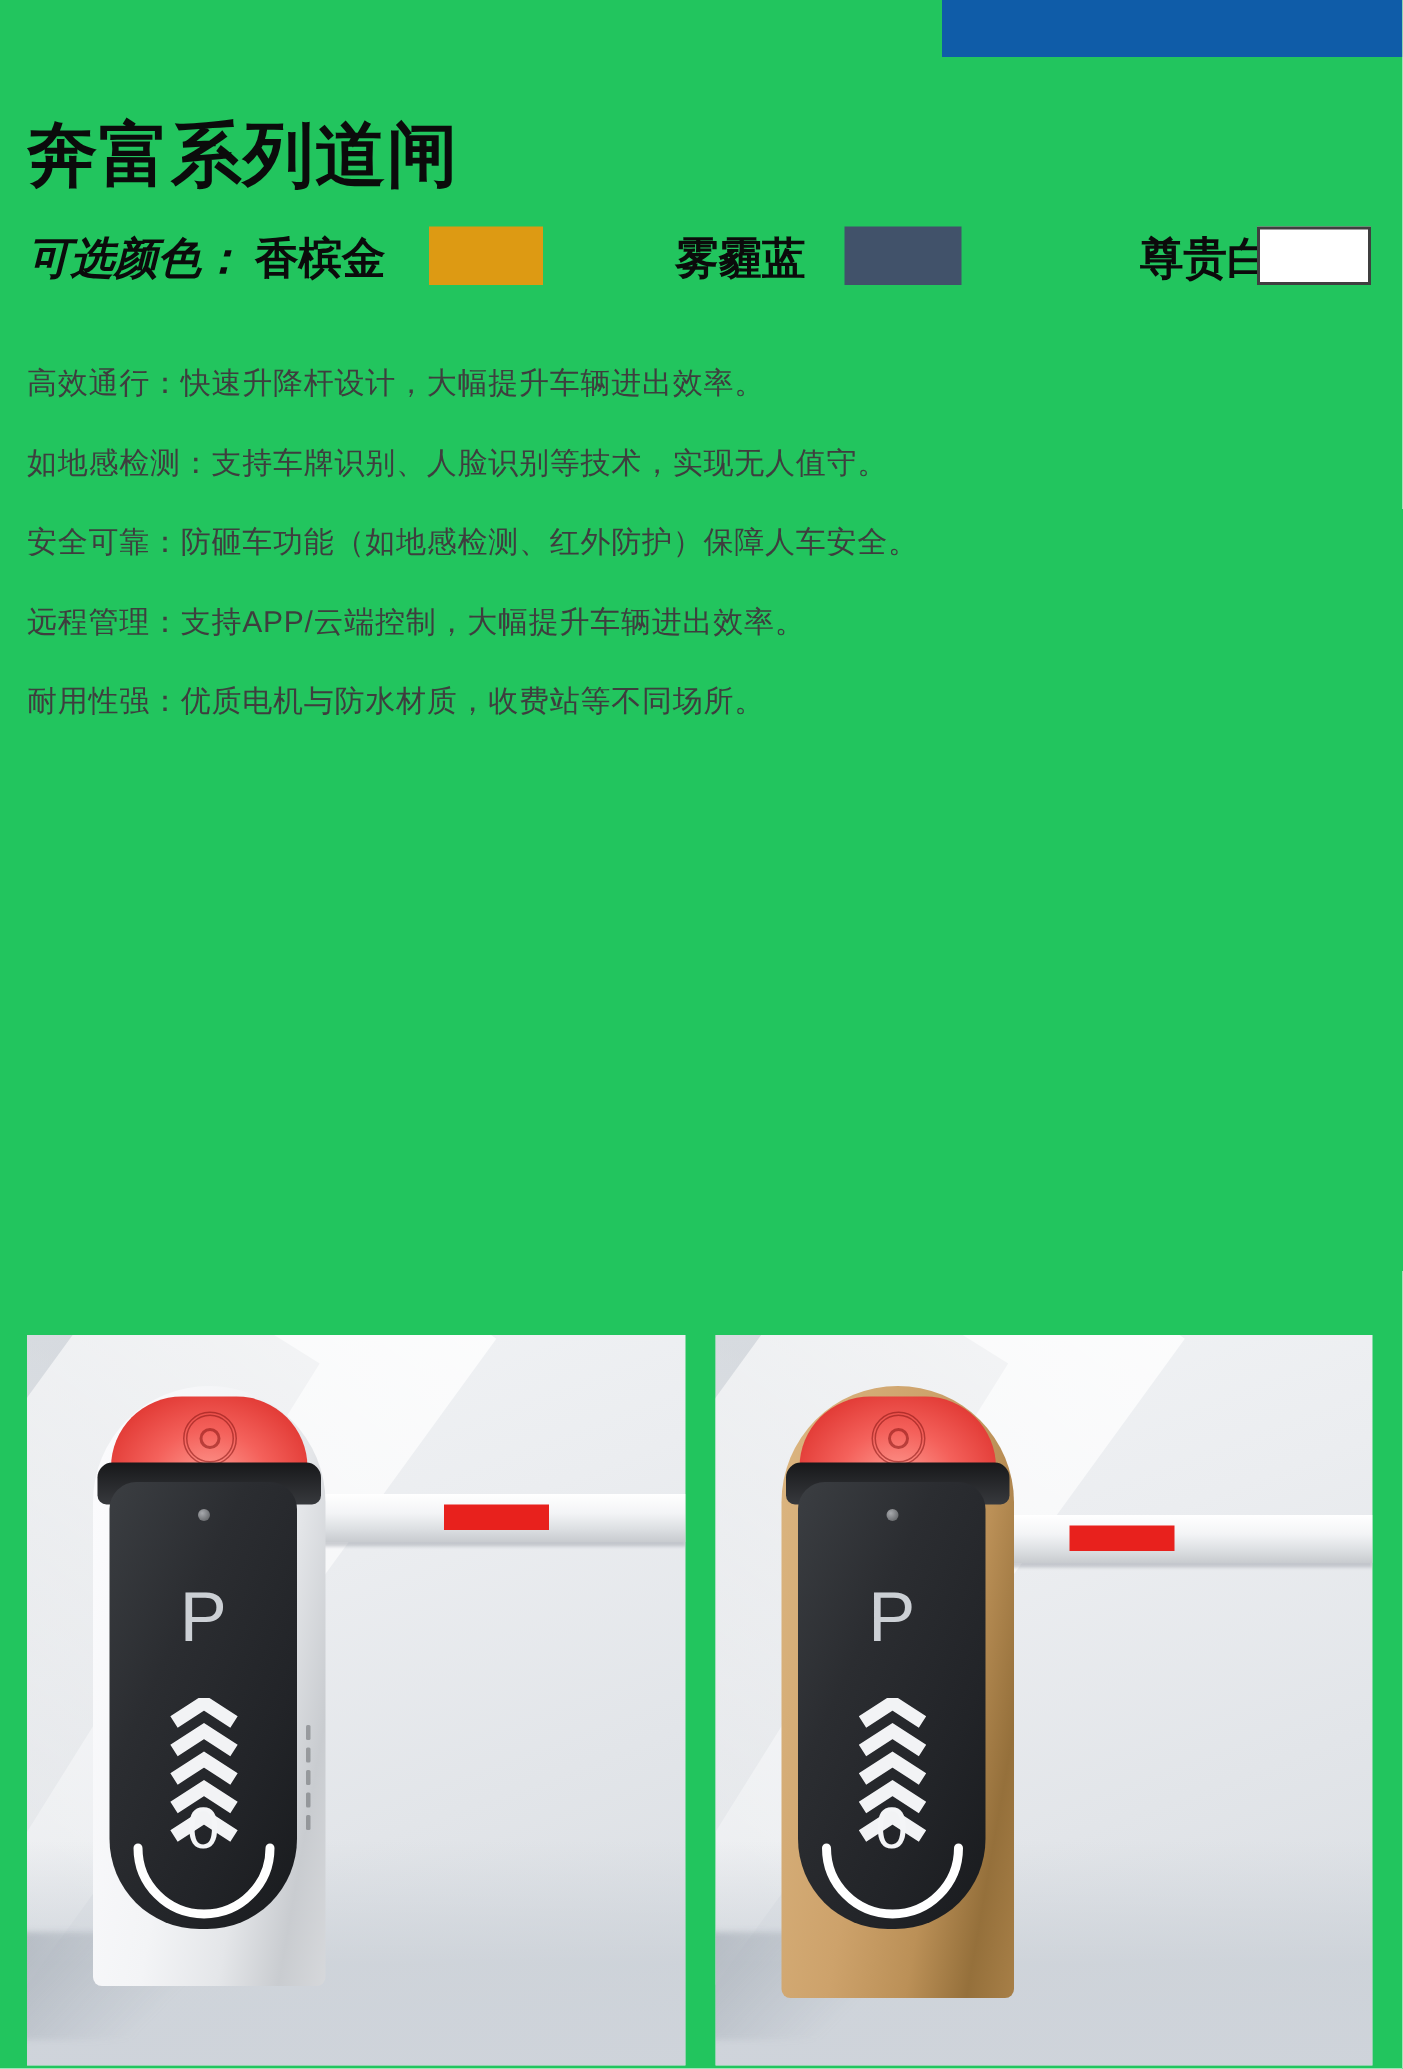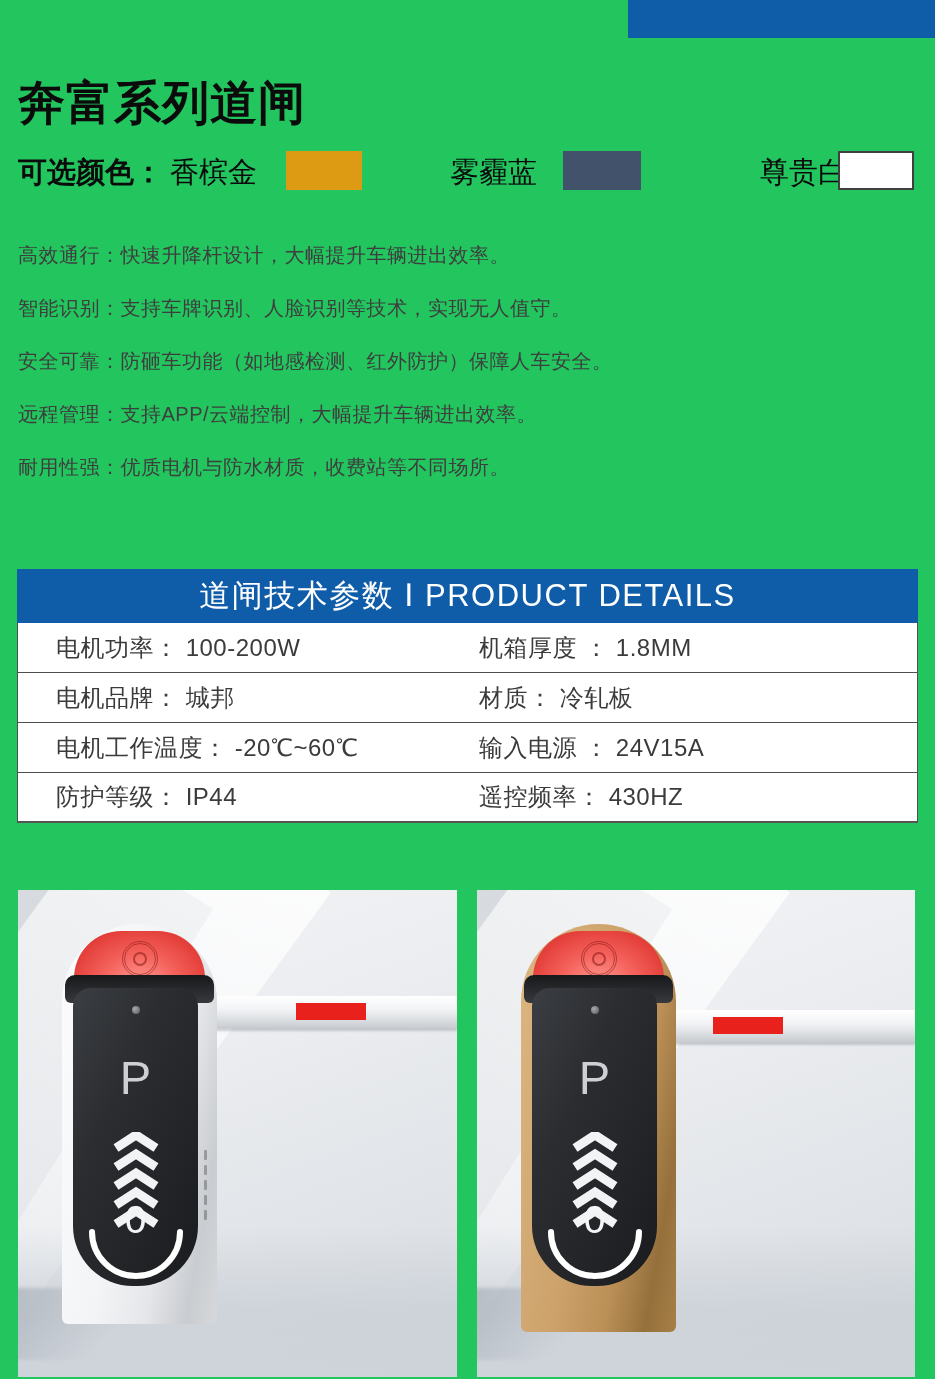--- a/index.html
+++ b/index.html
@@ -5,22 +5,22 @@
   * { margin:0; padding:0; box-sizing:border-box; }
   html,body { background:#ffffff; }
   body { font-family:"Liberation Sans", sans-serif; }
   .page { position:relative; width:935px; height:1379px; background:#22c55e; overflow:hidden; margin:0 auto; }
 
   .top-bar { position:absolute; left:628px; top:0; width:307px; height:38px; background:#0F5CA8; }
 
   .title { position:absolute; left:18px; top:72px; font-size:47px; font-weight:900; color:#0b0b0b; letter-spacing:1px; }
 
   .color-row { position:absolute; left:18px; top:150px; width:899px; height:42px; }
-  .color-label { position:absolute; left:0; top:3px; font-size:29px; font-weight:700; color:#0b0b0b; }
-  .opt-name { position:absolute; top:3px; font-size:29px; font-weight:400; color:#0b0b0b; }
+  .color-label { position:absolute; left:0; top:3px; font-size:29px; font-weight:700; color:#0b0b0b;font-style:italic; }
+  .opt-name { position:absolute; top:3px; font-size:29px; font-weight:700; color:#0b0b0b; }
   .opt-name.n0 { left:152px; }
   .opt-name.n1 { left:432px;text-align:center; }
   .opt-name.n2 { left:742px;text-align:right; }
   .swatch { position:absolute; top:1px; height:39px; }
   .swatch.s0 { left:268px; width:76px; }
   .swatch.s1 { left:545px; width:78px; }
   .swatch.s2 { left:820px; width:76px; border:2px solid #3f3f3f; background:#fff; }
 
   .features { position:absolute; left:18px; top:229px; width:899px; }
   .feature { height:53px; display:flex; align-items:center; font-size:20px; color:#3E3E3E; letter-spacing:0.5px; }
@@ -87,46 +87,27 @@
     <span class="opt-name n0">香槟金</span>
     <span class="swatch s0" style="background: rgb(221, 154, 19);"></span>
     <span class="opt-name n1">雾霾蓝</span>
     <span class="swatch s1" style="background: rgb(65, 82, 106);"></span>
     <span class="opt-name n2">尊贵白</span>
     <span class="swatch s2" style="background: rgb(255, 255, 255);"></span>
   </div>
 
   <div class="features">
     <div class="feature">高效通行：快速升降杆设计，大幅提升车辆进出效率。</div>
-    <div class="feature">智能识别：支持车牌识别、人脸识别等技术，实现无人值守。</div>
+    <div class="feature">如地感检测：支持车牌识别、人脸识别等技术，实现无人值守。</div>
     <div class="feature">安全可靠：防砸车功能（如地感检测、红外防护）保障人车安全。</div>
     <div class="feature">远程管理：支持APP/云端控制，大幅提升车辆进出效率。</div>
     <div class="feature">耐用性强：优质电机与防水材质，收费站等不同场所。</div>
   </div>
 
-  <div class="spec-header">道闸技术参数 Ⅰ PRODUCT DETAILS</div>
 
-  <div class="spec-table">
-    <div class="spec-row">
-      <div class="cell left">电机功率： 100-200W</div>
-      <div class="cell right">机箱厚度 ： 1.8MM</div>
-    </div>
-    <div class="spec-row">
-      <div class="cell left">电机品牌： 城邦</div>
-      <div class="cell right">材质： 冷轧板</div>
-    </div>
-    <div class="spec-row">
-      <div class="cell left">电机工作温度： -20℃~60℃</div>
-      <div class="cell right">输入电源 ： 24V15A</div>
-    </div>
-    <div class="spec-row">
-      <div class="cell left">防护等级： IP44</div>
-      <div class="cell right">遥控频率： 430HZ</div>
-    </div>
-  </div>
 
   <div class="product p0">
     <div class="band-gray"></div>
     <div class="band-white"></div>
     <div class="floor"></div>
     <div class="gate-shadow"></div>
     <div class="arm">
       <div class="arm-stripe"></div>
     </div>
     <div class="cabinet">

